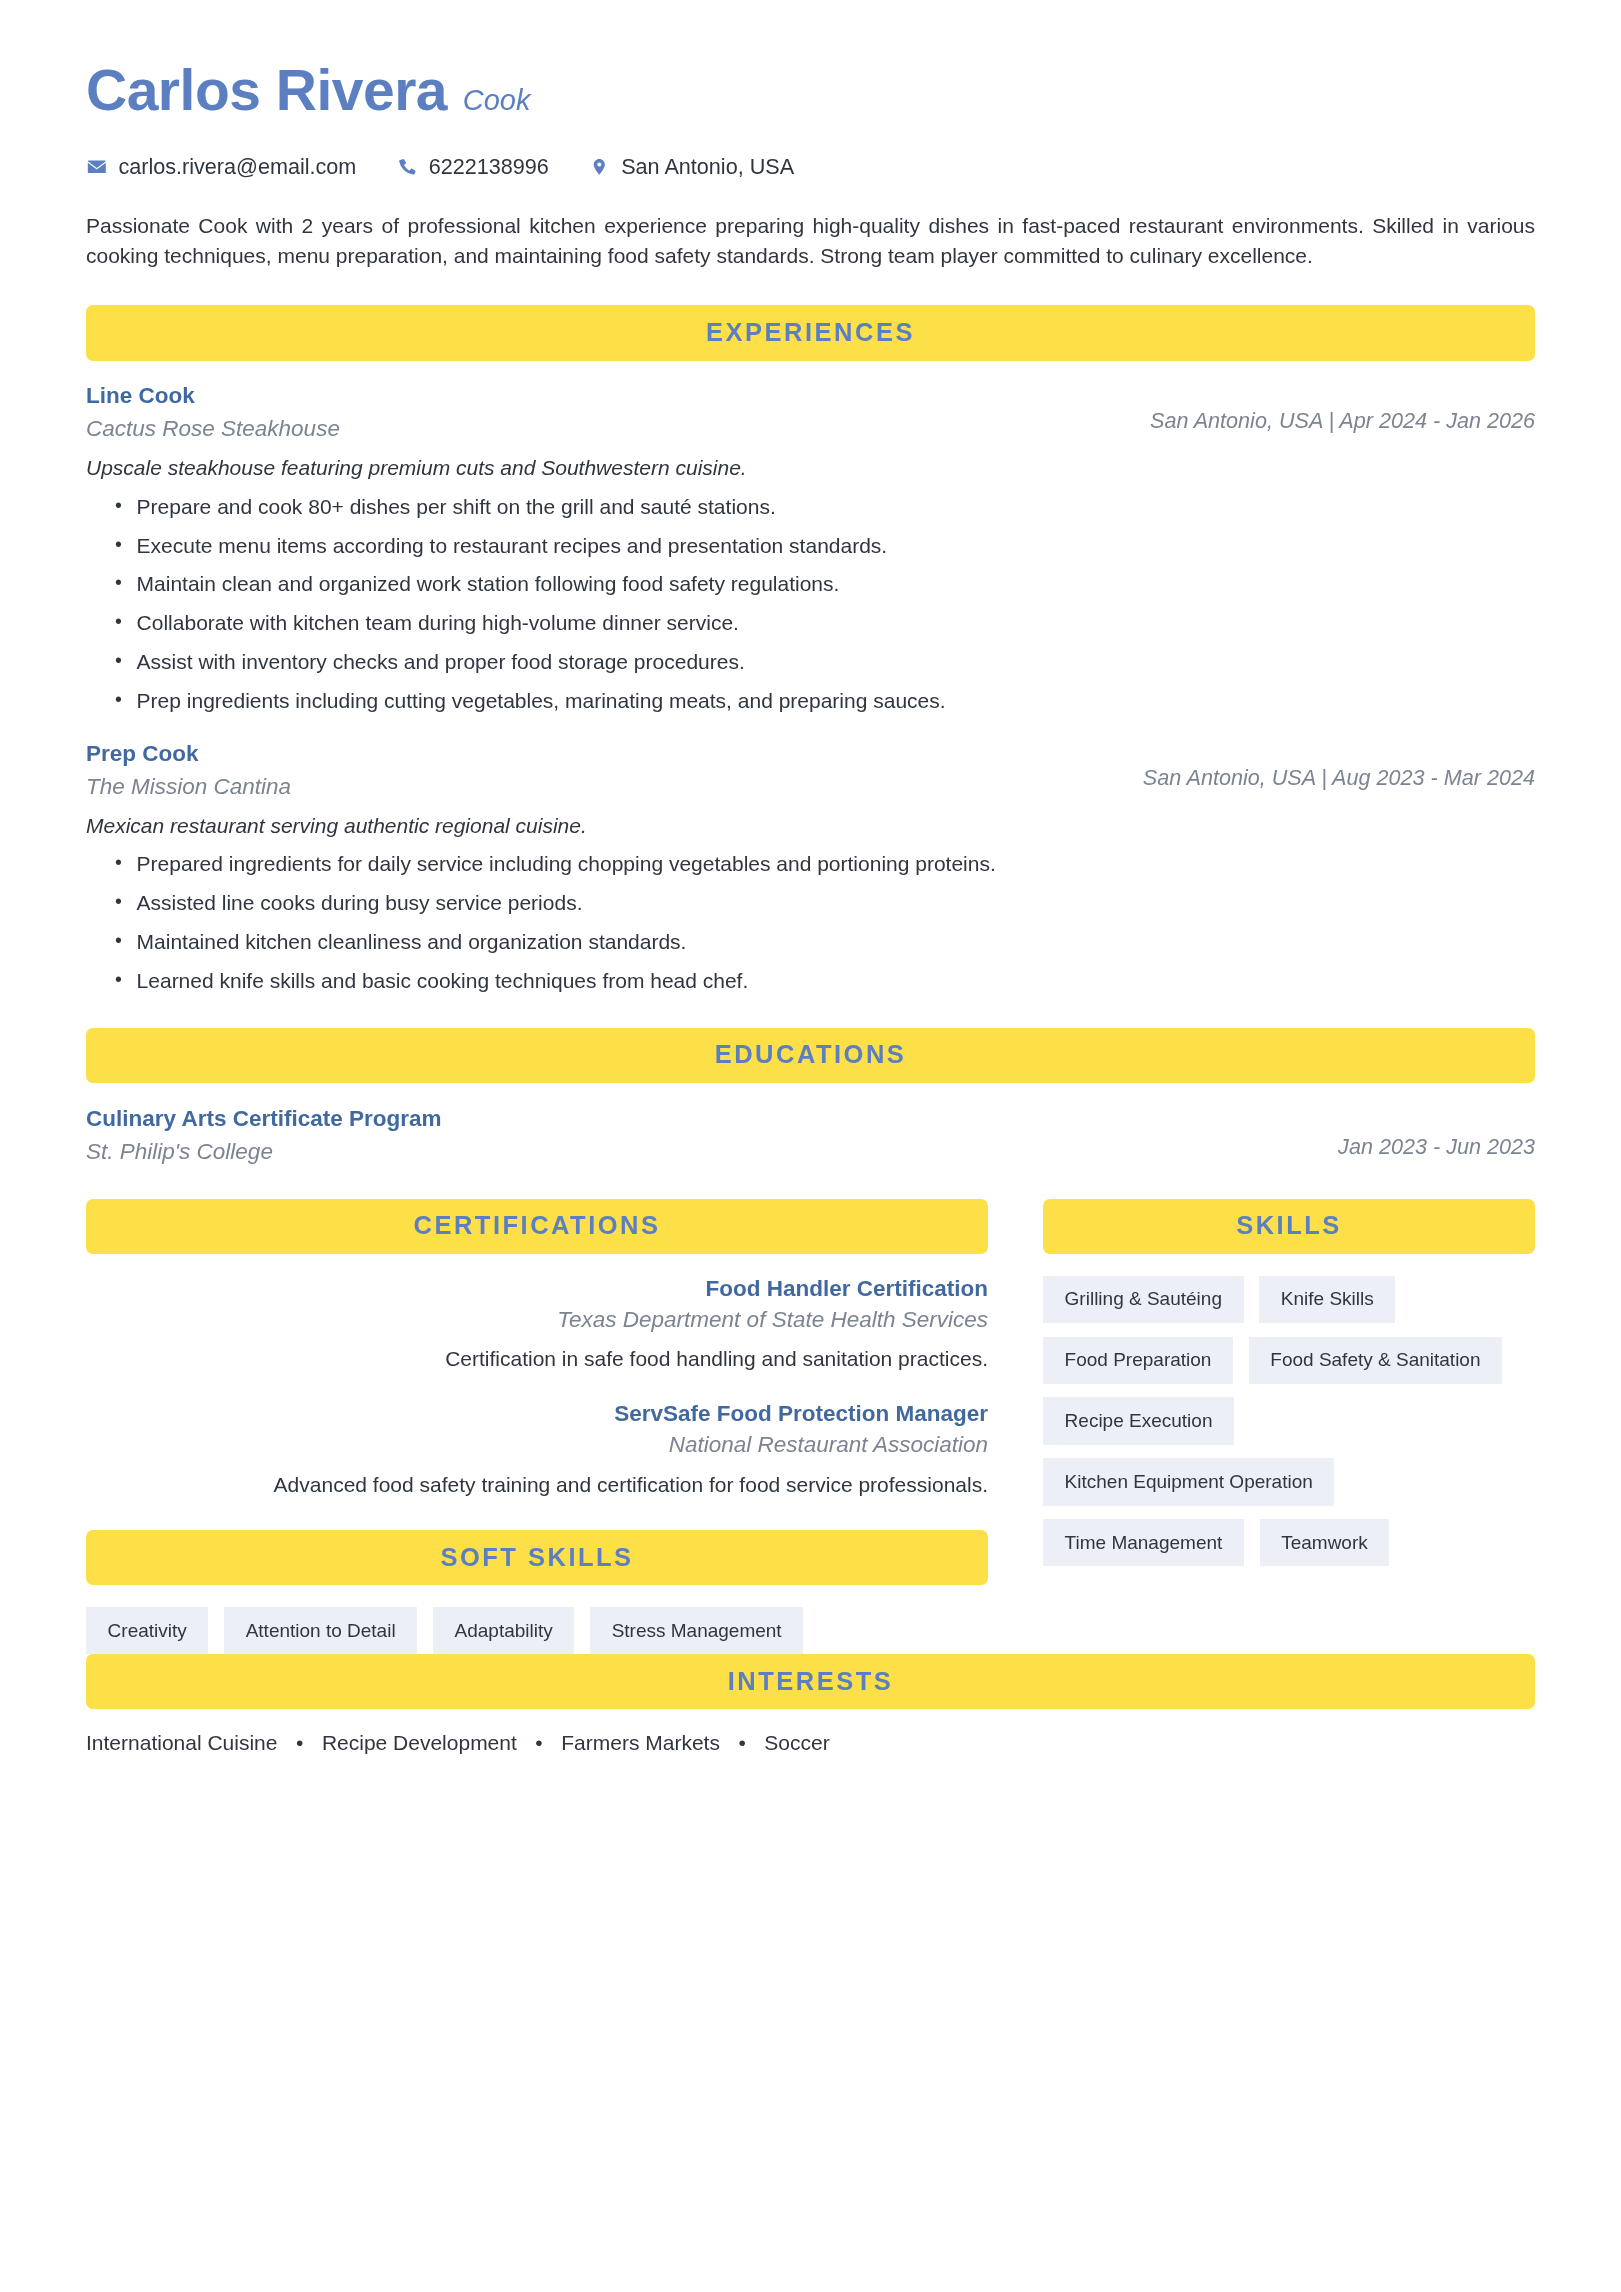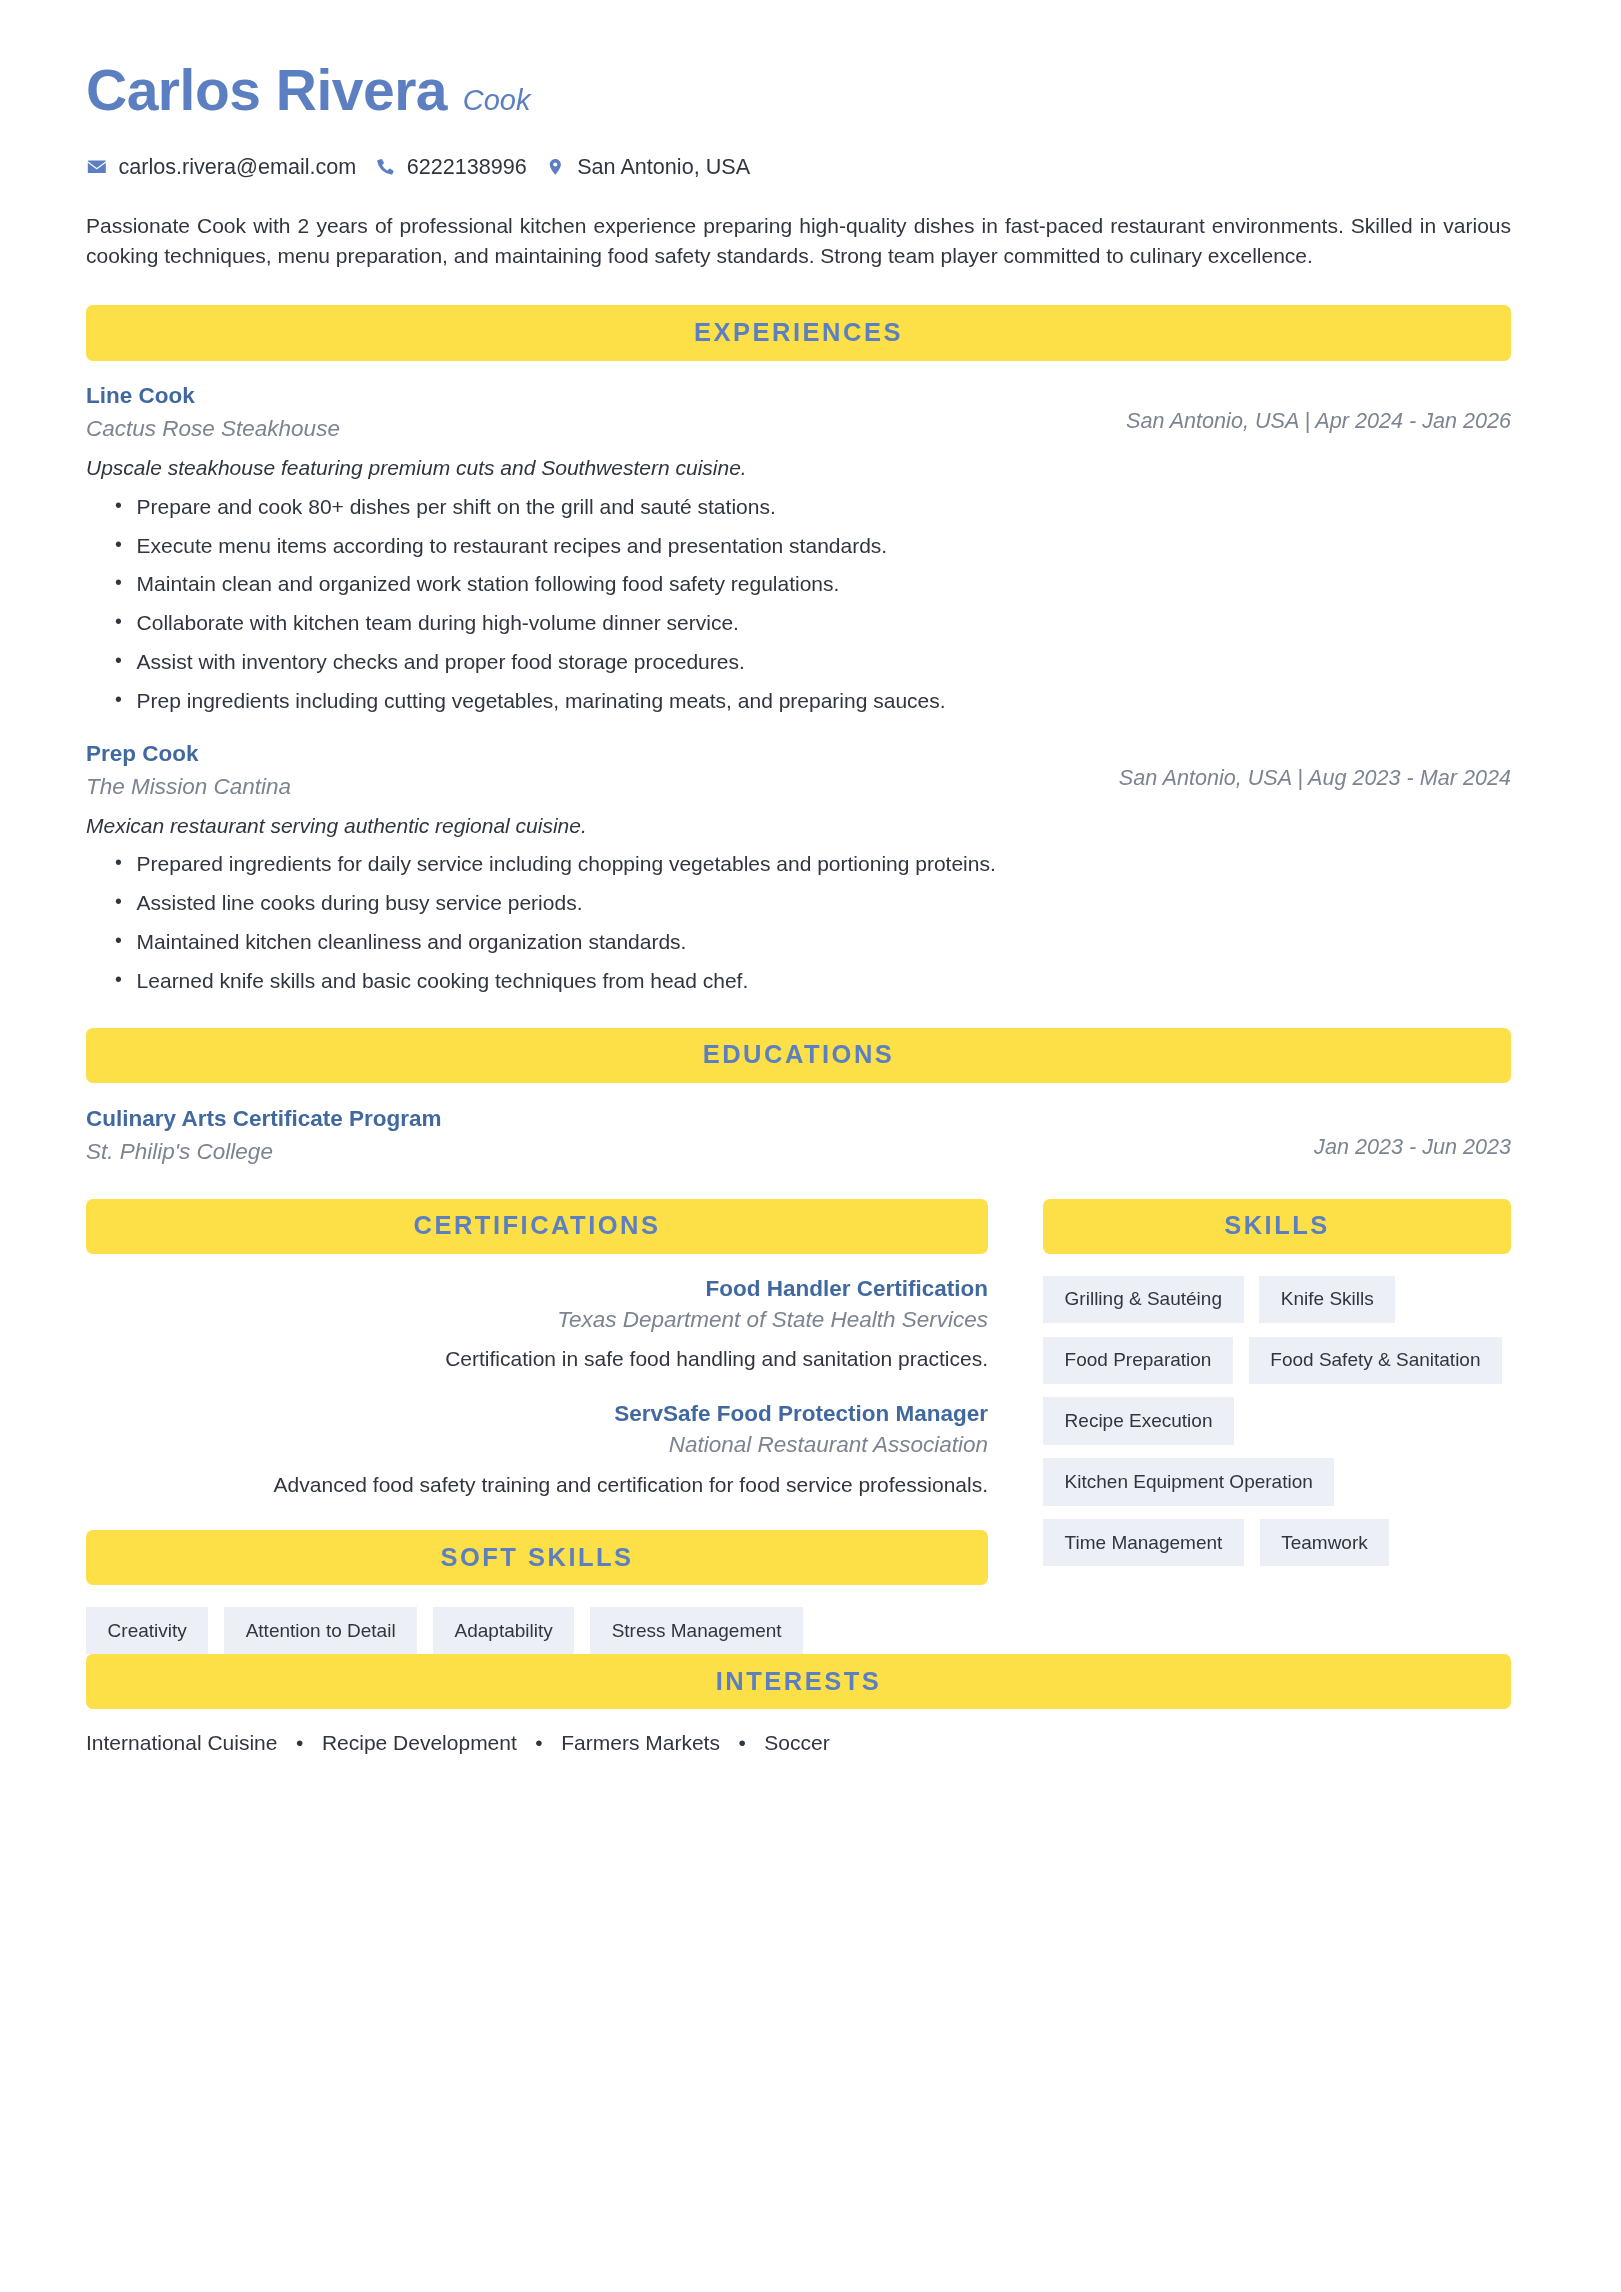--- a/index.html
+++ b/index.html
@@ -8,21 +8,21 @@
     width: 1621px;
     height: 2293px;
     background: #ffffff;
     font-family: "Liberation Sans", sans-serif;
   }
 
   .page {
     width: 1621px;
     height: 2293px;
     background: #ffffff;
-    padding: 61px 110px 0 86px;
+    padding: 61px 86px 0 86px;
     position: relative;
   }
 
   
   .name-row {
     display: flex;
     align-items: baseline;
     gap: 15.7px;
     margin-bottom: 33px;
   }
@@ -36,21 +36,21 @@
   .job-title {
     font-size: 29px;
     font-style: italic;
     color: #5b7fc0;
     font-weight: normal;
   }
 
   .contact-row {
     display: flex;
     align-items: center;
-    gap: 18px;
+    gap: 40px;
     margin-bottom: 31px;
   }
   .contact-item {
     display: flex;
     align-items: center;
     gap: 10.8px;
     font-size: 21.6px;
     color: #2f3640;
   }
   .contact-icon {

